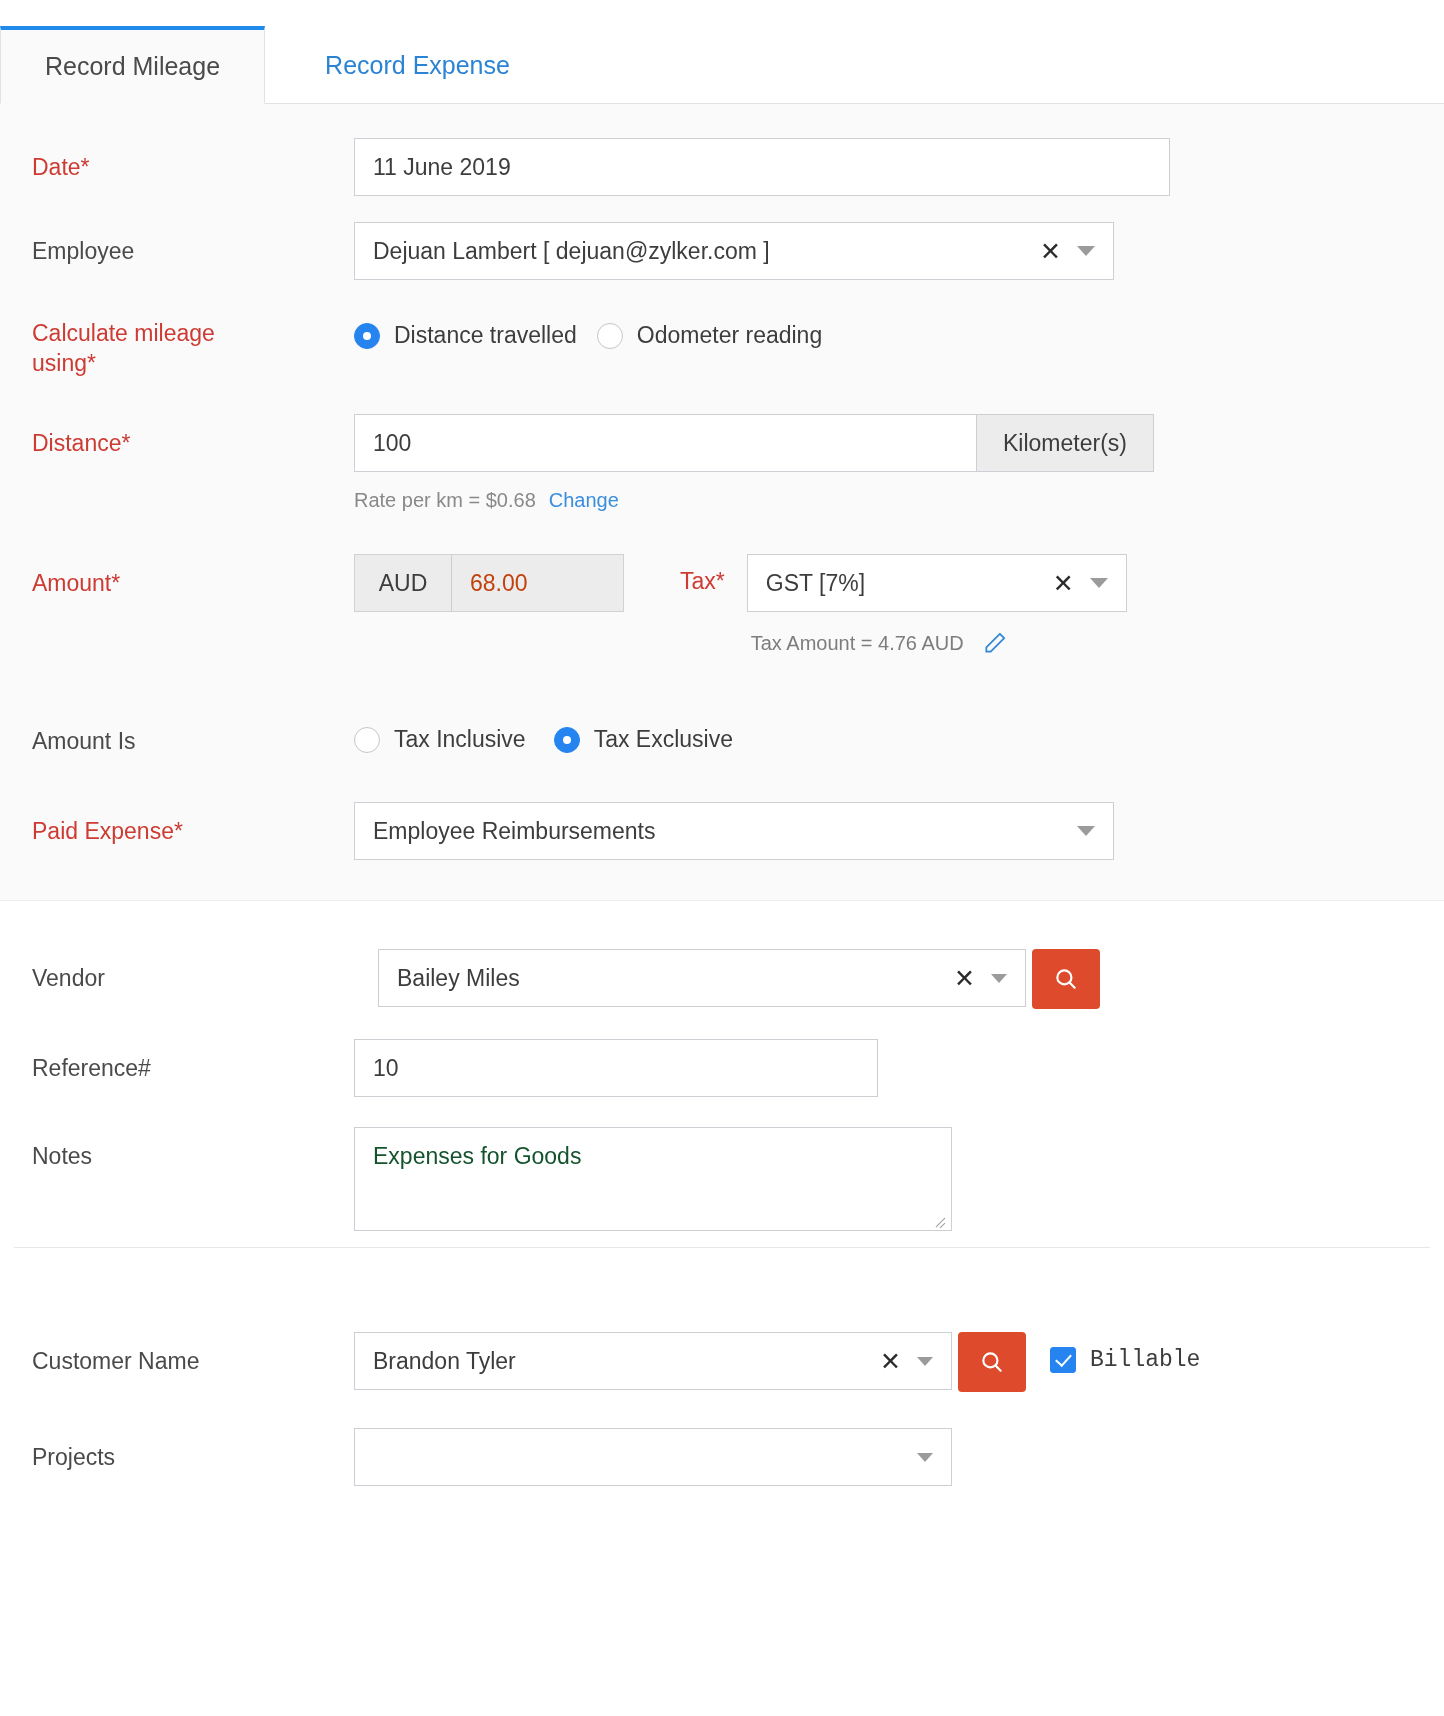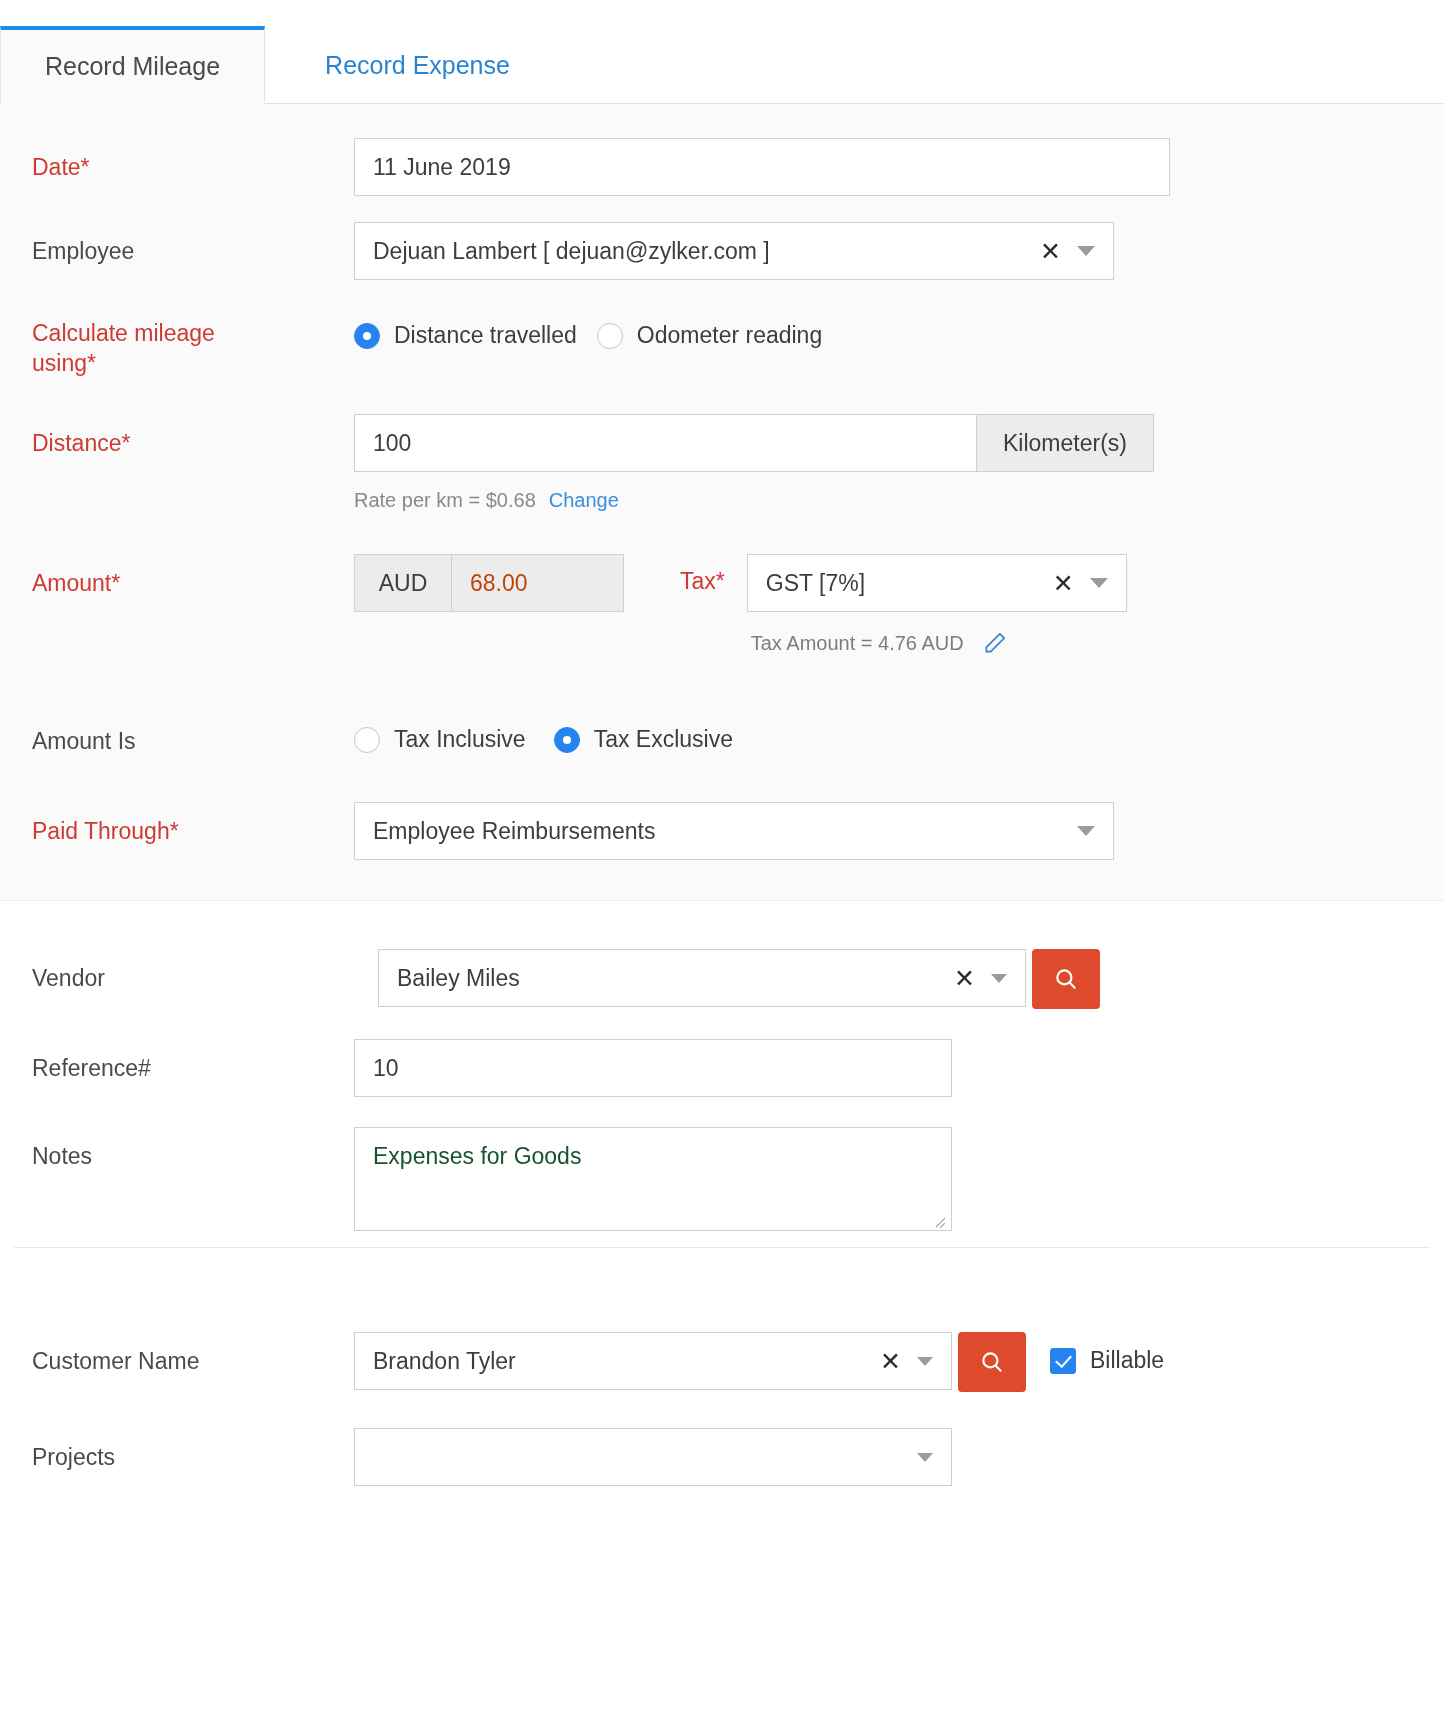--- a/index.html
+++ b/index.html
@@ -96,21 +96,21 @@
     display: flex;
     align-items: center;
     padding: 0 18px;
     position: relative;
   }
   .input .val { flex: 1; white-space: nowrap; overflow: hidden; }
   .w-date { width: 816px; }
   .w-emp { width: 760px; }
   .w-paid { width: 760px; }
   .w-vendor { width: 648px; margin-left: 24px; }
-  .w-ref { width: 598px; }
+  .w-ref { width: 524px; }
   .w-cust { width: 598px; }
   .w-proj { width: 598px; }
 
   .clear-x {
     font-size: 25px;
     color: #2b2b2b;
     margin-right: 14px;
     cursor: pointer;
     line-height: 1;
   }
@@ -266,20 +266,21 @@
     height: 1px;
   }
   .resize-grip::before { width: 13px; transform: rotate(-45deg); top: 8px; left: 0; }
   .resize-grip::after { width: 7px; transform: rotate(-45deg); top: 11px; left: 5px; }
 
   
   .billable {
     display: flex; align-items: center;
     margin-left: 24px;
     padding-top: 15px;
+    font-family: Liberation Mono, monospace;
   }
   .chk {
     width: 26px; height: 26px;
     background: #2684f0;
     border: 1px solid #2684f0;
     border-radius: 3px;
     position: relative;
     cursor: pointer;
     flex: 0 0 26px;
   }
@@ -405,21 +406,21 @@
         </div>
         <div class="radio-item">
           <span class="radio on"></span>
           <span class="radio-label">Tax Exclusive</span>
         </div>
       </div>
     </div>
   </div>
 
   <div class="row" style="margin-top:32px">
-    <div class="label req">Paid Through*</div>
+    <div class="label req">Paid Expense*</div>
     <div class="ctrl">
       <div class="input w-paid">
         <span class="val">Employee Reimbursements</span>
         <span class="caret caret-lg"></span>
       </div>
     </div>
   </div>
 
 </div>
 

